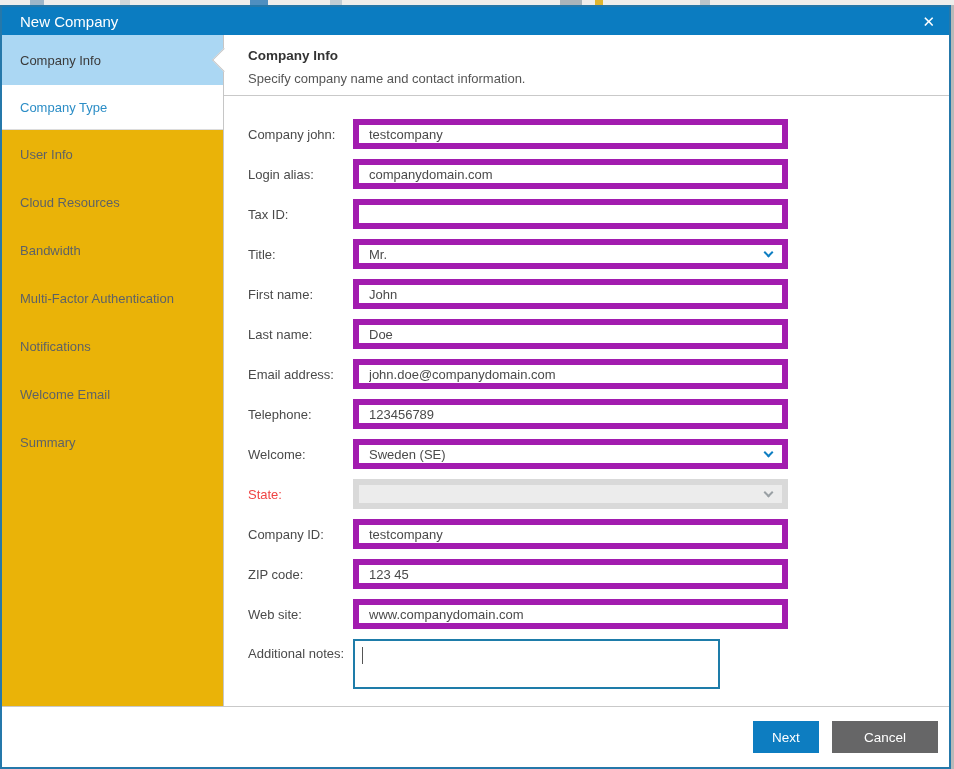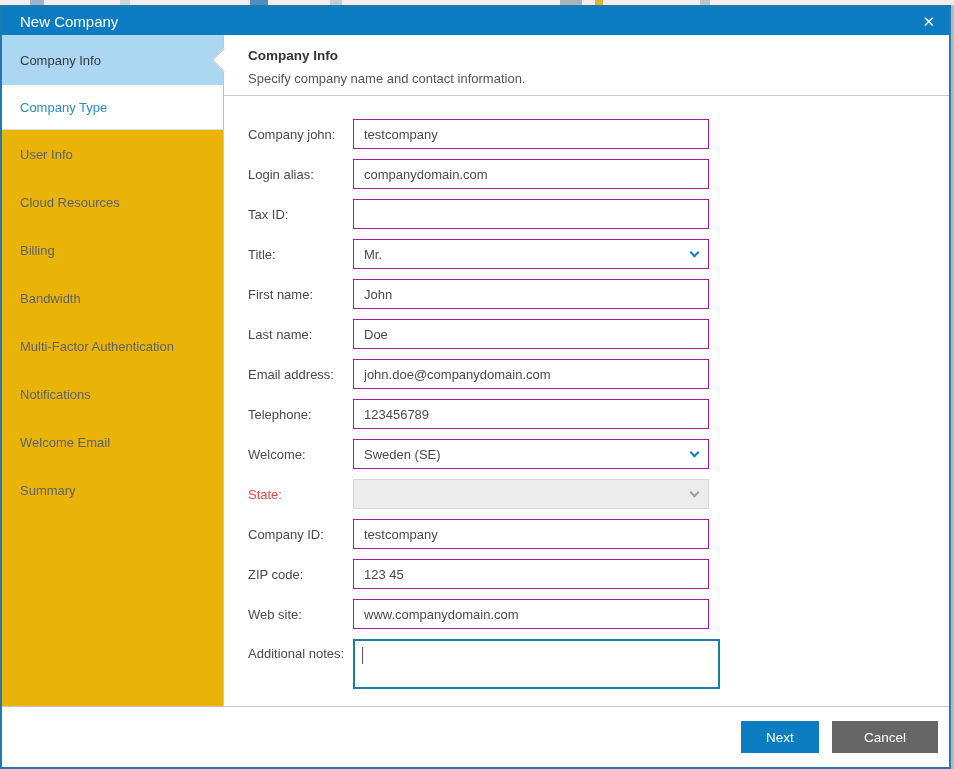--- a/index.html
+++ b/index.html
@@ -32,39 +32,39 @@
 
   .content { flex:1 1 auto; background:#fff; display:flex; flex-direction:column; }
   .content-header { padding:13px 24px 0 24px; border-bottom:1px solid #c9c9c9; height:61px; flex:0 0 61px; }
   .content-header h1 { font-size:13.5px; font-weight:700; color:#333; }
   .content-header p { font-size:13px; color:#555; margin-top:8px; }
 
   .form { padding:23px 0 0 24px; }
   .row { display:flex; align-items:center; margin-bottom:10px; }
   .row label { width:105px; flex:0 0 105px; font-size:13px; color:#4a4a4a; }
   .row label.dim { color:#ef4444; }
-  .box { width:356px; height:30px; border:1px solid #a21caf; background:#fff; font-size:13px; color:#4a4a4a;
+  .box { width:435px; height:30px; border:6px solid #a21caf; background:#fff; font-size:13px; color:#4a4a4a;
          padding:0 10px; font-family:"Liberation Sans","DejaVu Sans",sans-serif; }
   input.box { outline:none; }
   .select { display:flex; align-items:center; justify-content:space-between; cursor:pointer; }
   .chev { width:7px; height:7px; border-right:2px solid #0e7ec2; border-bottom:2px solid #0e7ec2;
           transform:rotate(45deg); margin-top:-4px; flex:0 0 auto; }
   .select.disabled { background:#ececec; border-color:#d9d9d9; cursor:default; }
   .select.disabled .chev { border-color:#9aa0a4; }
   .row.notes { align-items:flex-start; }
   .row.notes label { margin-top:7px; }
   .notes-box { width:367px; height:50px; border:2px solid #1e7ca9; background:#fff; }
   .caret { display:block; width:1px; height:17px; background:#555; margin:6px 0 0 7px; }
 
   
   .footer { flex:0 0 61px; border-top:1px solid #c9c9c9; background:#fff; display:flex; align-items:center;
             justify-content:flex-end; padding-right:11px; gap:13px; }
   .btn { height:32px; border:none; color:#fff; font-size:13.5px; font-family:"Liberation Sans","DejaVu Sans",sans-serif;
          cursor:pointer; }
-  .btn-next { width:78px; background:#0d7dc1; }
+  .btn-next { width:66px; background:#0d7dc1; }
   .btn-cancel { width:106px; background:#666667; }
 </style>
 </head>
 <body>
 
 <div class="bg-strip">
   <div class="frag" style="left:30px;width:14px;background:#9db6c9;"></div>
   <div class="frag" style="left:120px;width:10px;background:#cfd6da;"></div>
   <div class="frag" style="left:250px;width:18px;background:#4f8fc0;"></div>
   <div class="frag" style="left:330px;width:12px;background:#c2cdd4;"></div>
@@ -90,23 +90,20 @@
         <span>Company Type</span>
       </div>
       <div class="nav-disabled-block">
         <div class="nav-item disabled">
             <span>User Info</span>
           </div>
         <div class="nav-item disabled">
             <span>Cloud Resources</span>
           </div>
         <div class="nav-item disabled">
-            <span>Billing</span>
-          </div>
-        <div class="nav-item disabled">
             <span>Bandwidth</span>
           </div>
         <div class="nav-item disabled">
             <span>Multi-Factor Authentication</span>
           </div>
         <div class="nav-item disabled">
             <span>Notifications</span>
           </div>
         <div class="nav-item disabled">
             <span>Welcome Email</span>

